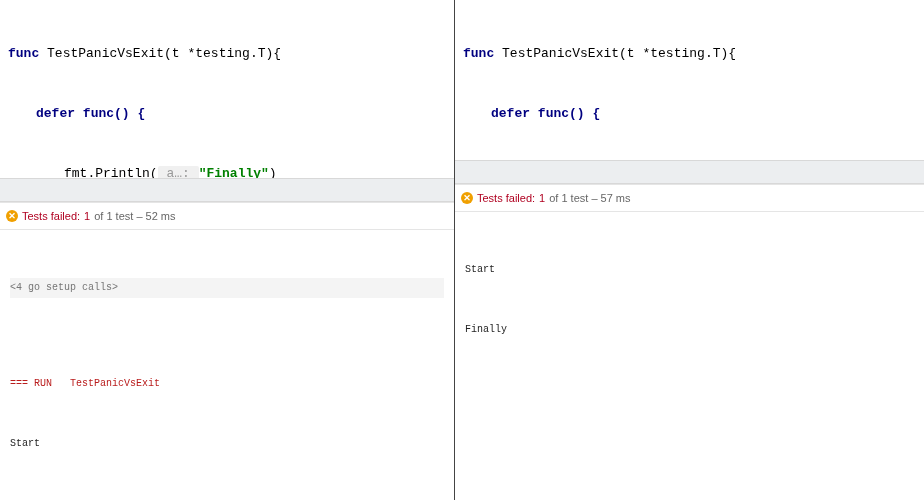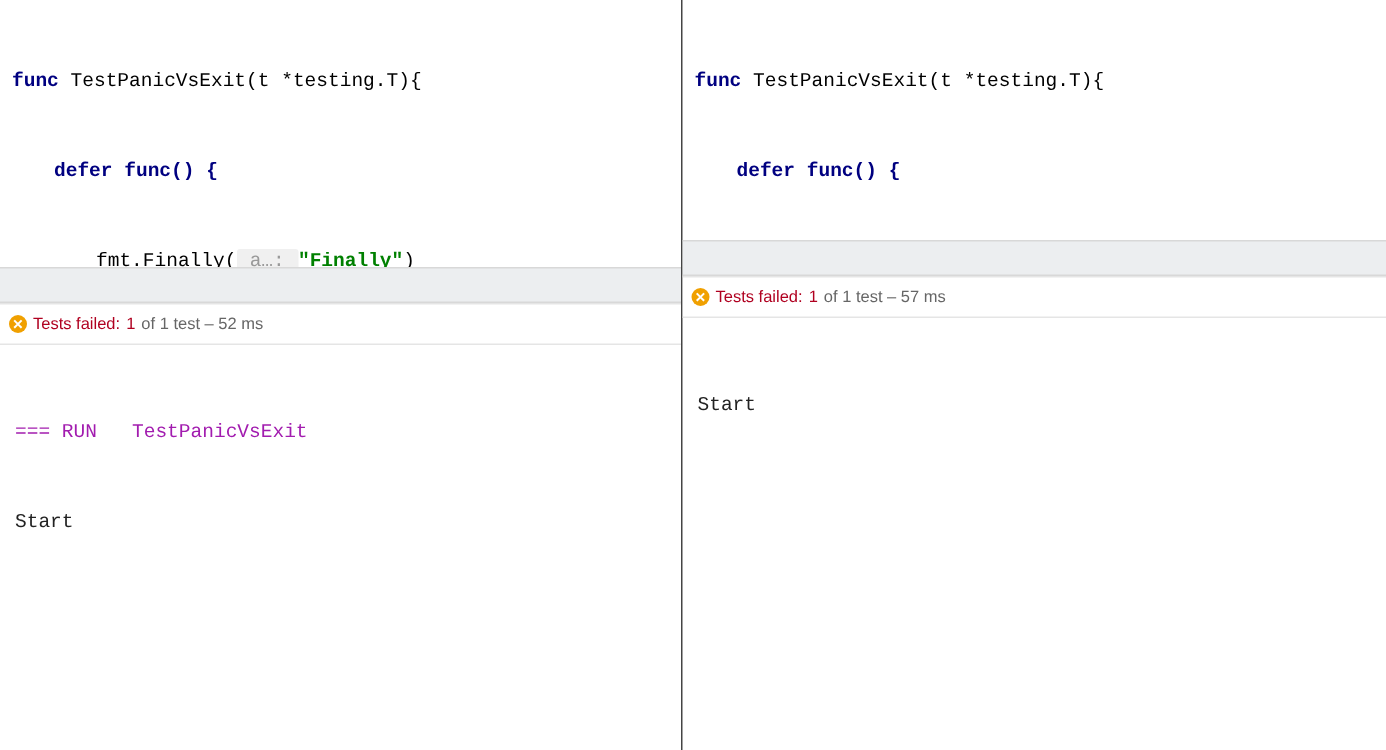--- a/index.html
+++ b/index.html
@@ -68,54 +68,55 @@
     display: inline-flex; align-items: center; justify-content: center;
     color: #fff; font-weight: bold; font-size: 9px;
     line-height: 1;
   }
   .status-bar .fail-text { color: #b00020; font-weight: normal; }
   .status-bar .sub-text  { color: #666; }
 
   .console {
     padding: 8px 10px;
     flex: 1;
-    font-size: 13px;
+    font-size: 10px;
     line-height: 20px;
     white-space: pre;
     overflow: hidden;
     color: #222;
   }
   .console .setup { color: #777; background: #f4f4f4; }
-  .console .runline { color: #a21caf; }
+  .console .runline { color: #b91c1c; margin-top: 36px; }
 </style>
 </head>
 <body>
 
 <div class="pane left">
   <div class="editor left-ed">
     <div class="line"><span class="kw">func</span> <span>TestPanicVsExit</span><span>(t *testing.T){</span></div>
     <div class="line indent1"><span class="kw">defer</span> <span class="kw">func() {</span></div>
-    <div class="line indent2"><span>fmt.Finally(</span><span class="hint"> a…: </span><span class="str">"Finally"</span><span>)</span></div>
+    <div class="line indent2"><span>fmt.Println(</span><span class="hint"> a…: </span><span class="str">"Finally"</span><span>)</span></div>
     
     
     
     
     
   </div>
 
   <div class="spacer-bar"></div>
 
   <div class="status-bar">
     <span class="fail-icon">✕</span>
     <span class="fail-text">Tests failed:</span>
     <span class="fail-text">1</span>
     <span class="sub-text">of 1 test – 52 ms</span>
   </div>
 
   <div class="console">
+    <div class="setup">&lt;4 go setup calls&gt;</div>
     <div class="runline">=== RUN   TestPanicVsExit</div>
     <div>Start</div>
     <div> </div>
     
   </div>
 </div>
 
 <div class="pane divider"></div>
 
 <div class="pane right">
@@ -134,20 +135,21 @@
 
   <div class="status-bar">
     <span class="fail-icon">✕</span>
     <span class="fail-text">Tests failed:</span>
     <span class="fail-text">1</span>
     <span class="sub-text">of 1 test – 57 ms</span>
   </div>
 
   <div class="console">
     <div>Start</div>
+    <div>Finally</div>
     
     
     
     
     
     
     
     
   </div>
 </div>

